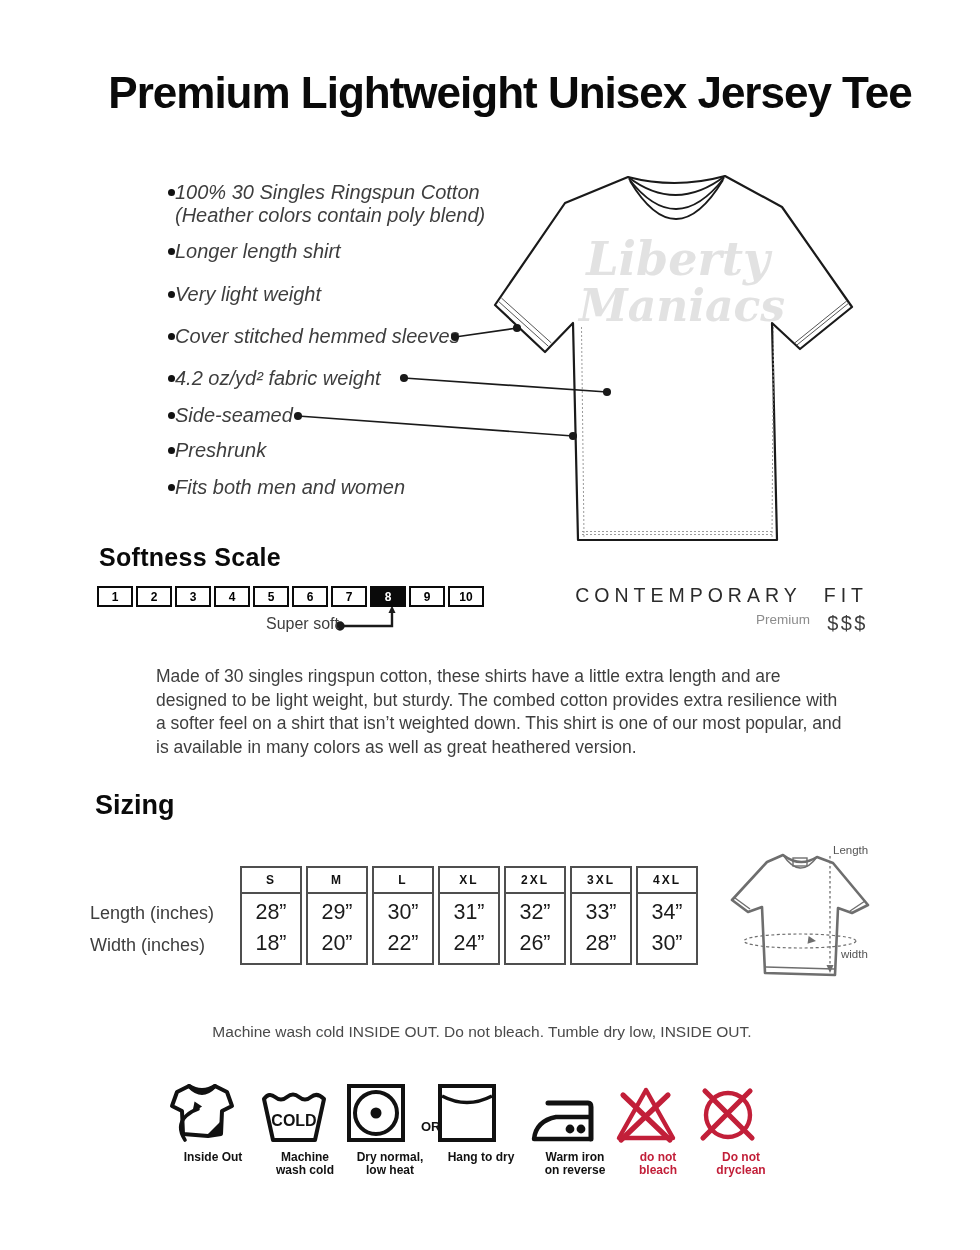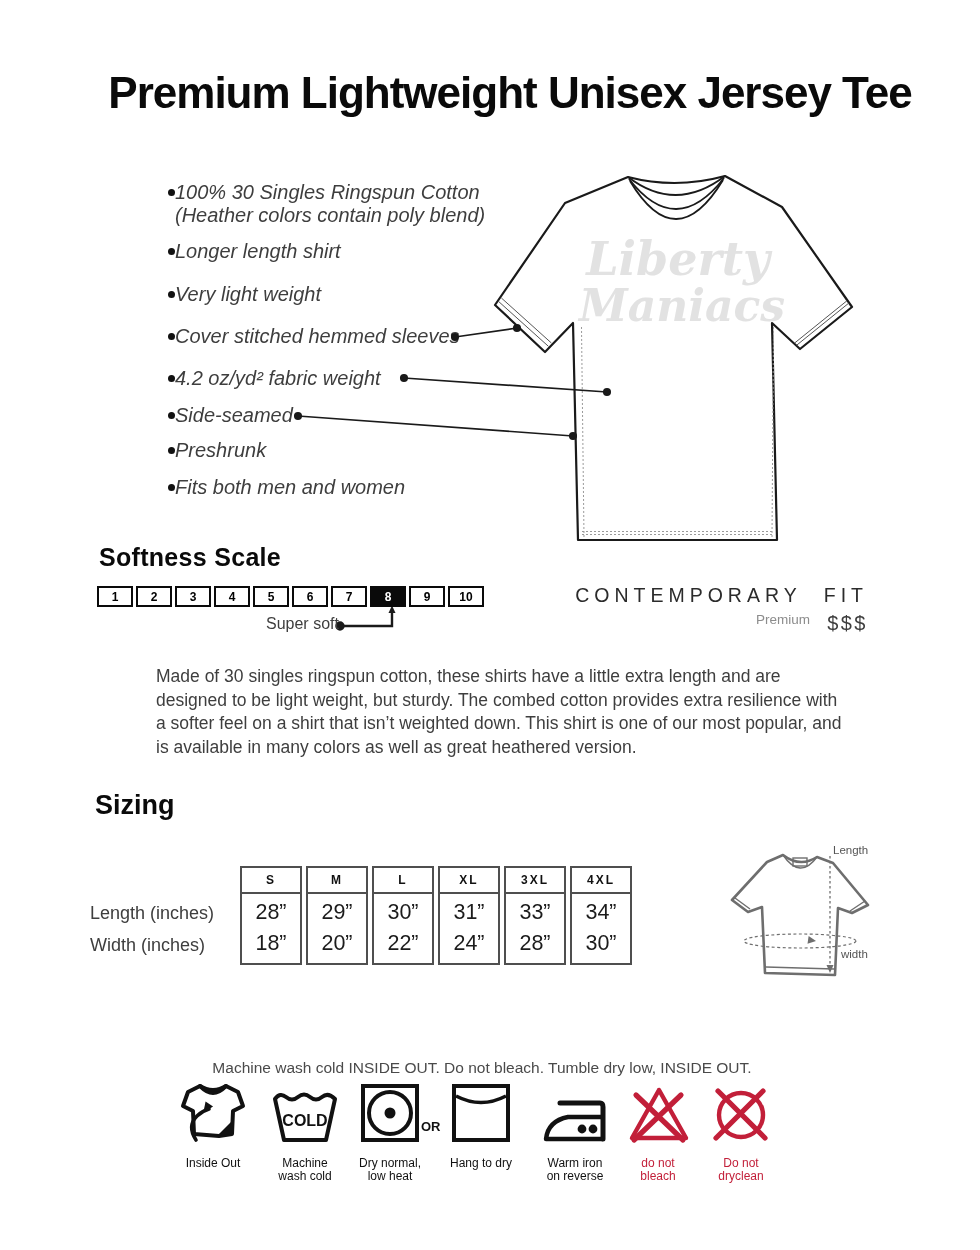--- a/index.html
+++ b/index.html
@@ -39,24 +39,24 @@
   .sizing-title{left:95px;top:790px;font-size:27px;font-weight:700;color:#0a0a0a;}
   .row-label{left:90px;font-size:18px;color:#3e3e3e;}
   .size-table{left:240px;top:866px;display:flex;gap:4px;}
   .col{width:58px;border:2px solid #4f4f4f;background:#fff;}
   .col-head{height:24px;border-bottom:2px solid #4f4f4f;display:grid;place-items:center;
             font-size:12px;font-weight:700;letter-spacing:2px;color:#111;}
   .col-body{padding:3px 0 4px;}
   .cell{height:31px;display:grid;place-items:center;font-size:21.5px;color:#1c1c1c;}
 
   
-  .care-note{left:0;right:16px;top:1023px;text-align:center;font-size:15.5px;color:#4a4a4a;margin-top:36px;}
+  .care-note{left:0;right:16px;top:1023px;text-align:center;font-size:15.5px;color:#4a4a4a;}
   .care-icon{top:1080px;width:90px;text-align:center;}
-  .care-icon .art{height:64px;display:flex;align-items:flex-end;justify-content:center;}
-  .care-icon .lbl{margin-top:13px;font-size:12px;font-weight:400;line-height:13px;
+  .care-icon .art{height:64px;display:flex;align-items:flex-end;justify-content:flex-start;}
+  .care-icon .lbl{margin-top:7px;font-size:12px;font-weight:700;line-height:13px;
                   color:#111;white-space:pre-line;}
   .care-icon .lbl.red{color:#c21f39;}
   .or{left:421px;top:1119px;font-size:13px;font-weight:700;color:#111;}
 </style>
 </head>
 <body>
 
 <div class="abs title">Premium Lightweight Unisex Jersey Tee</div>
 
 <div class="abs feature" style="top:181px">
@@ -186,20 +186,27 @@
     </div>
   </div>
   <div class="col">
     <div class="col-head">XL</div>
     <div class="col-body">
       <div class="cell">31”</div>
       <div class="cell">24”</div>
     </div>
   </div>
   <div class="col">
+    <div class="col-head">2XL</div>
+    <div class="col-body">
+      <div class="cell">32”</div>
+      <div class="cell">26”</div>
+    </div>
+  </div>
+  <div class="col">
     <div class="col-head">3XL</div>
     <div class="col-body">
       <div class="cell">33”</div>
       <div class="cell">28”</div>
     </div>
   </div>
   <div class="col">
     <div class="col-head">4XL</div>
     <div class="col-body">
       <div class="cell">34”</div>

